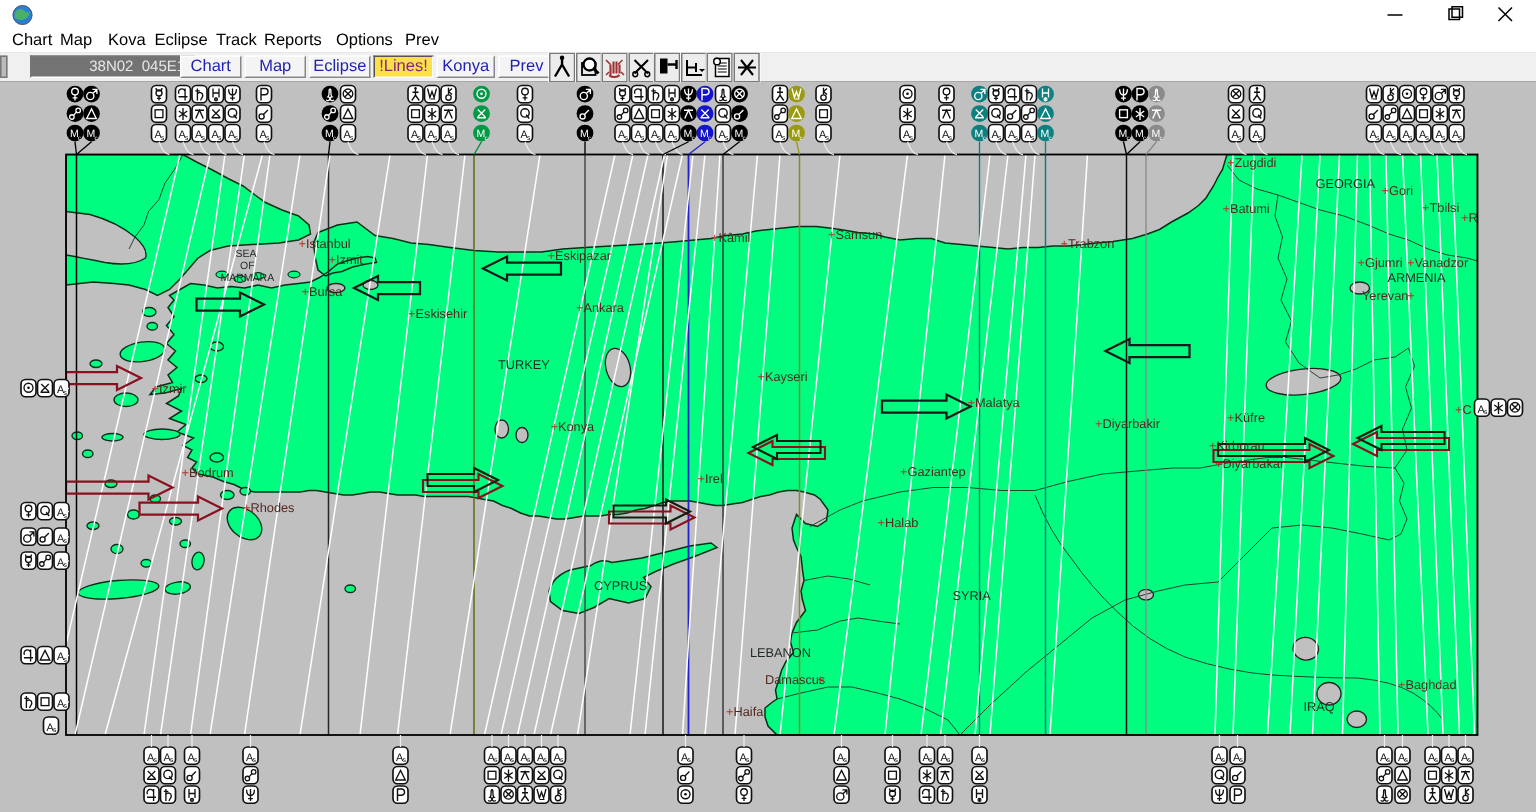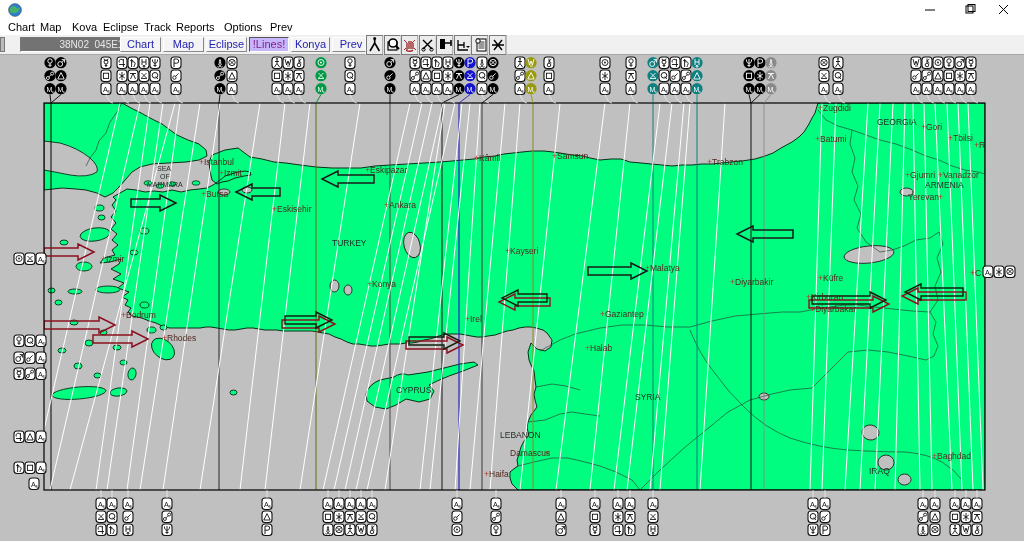--- a/index.html
+++ b/index.html
@@ -34,21 +34,21 @@
     <span style="left:176px">Reports</span>
     <span style="left:224px">Options</span>
     <span style="left:270px">Prev</span>
   </div>
 <div id="toolbar">
  <div style="position:absolute;left:0;top:2px;width:5px;height:15px;background:#bbb;border:1px solid #777"></div>
  <div id="coord">38N02&nbsp;&nbsp;045E14</div>
  <div class="tbbtn" style="left:120px;width:41px">Chart</div>
  <div class="tbbtn" style="left:163px;width:41px">Map</div>
  <div class="tbbtn" style="left:206px;width:41px">Eclipse</div>
- <div class="tbbtn" style="left:249px;width:40px;color:#882288;border-color:#555 #fff #fff #555;background:#c4b5fd">!Lines!</div>
+ <div class="tbbtn" style="left:249px;width:40px;color:#882288;border-color:#555 #fff #fff #555;background:#fde047">!Lines!</div>
  <div class="tbbtn" style="left:291px;width:39px">Konya</div>
  <div class="tbbtn" style="left:332px;width:38px">Prev</div>
  <svg style="position:absolute;left:0;top:0" width="520" height="20" viewBox="0 33 520 20">
       <g transform="translate(366,33)">
         <rect x="0" y="0" width="17.5" height="20" fill="#ececec" stroke="#fff" stroke-width="1"></rect>
         <rect x="0.5" y="0.5" width="16.5" height="19" fill="none" stroke="#7a7a7a" stroke-width="1"></rect>
         <path d="M8.7 4v4M8.7 8L4 16M8.7 8l4.7 8" stroke="#000" stroke-width="1.6" fill="none"></path>
         <circle cx="8.7" cy="3.5" r="1.5" fill="#000"></circle>
       </g>
       <g transform="translate(384,33)">

